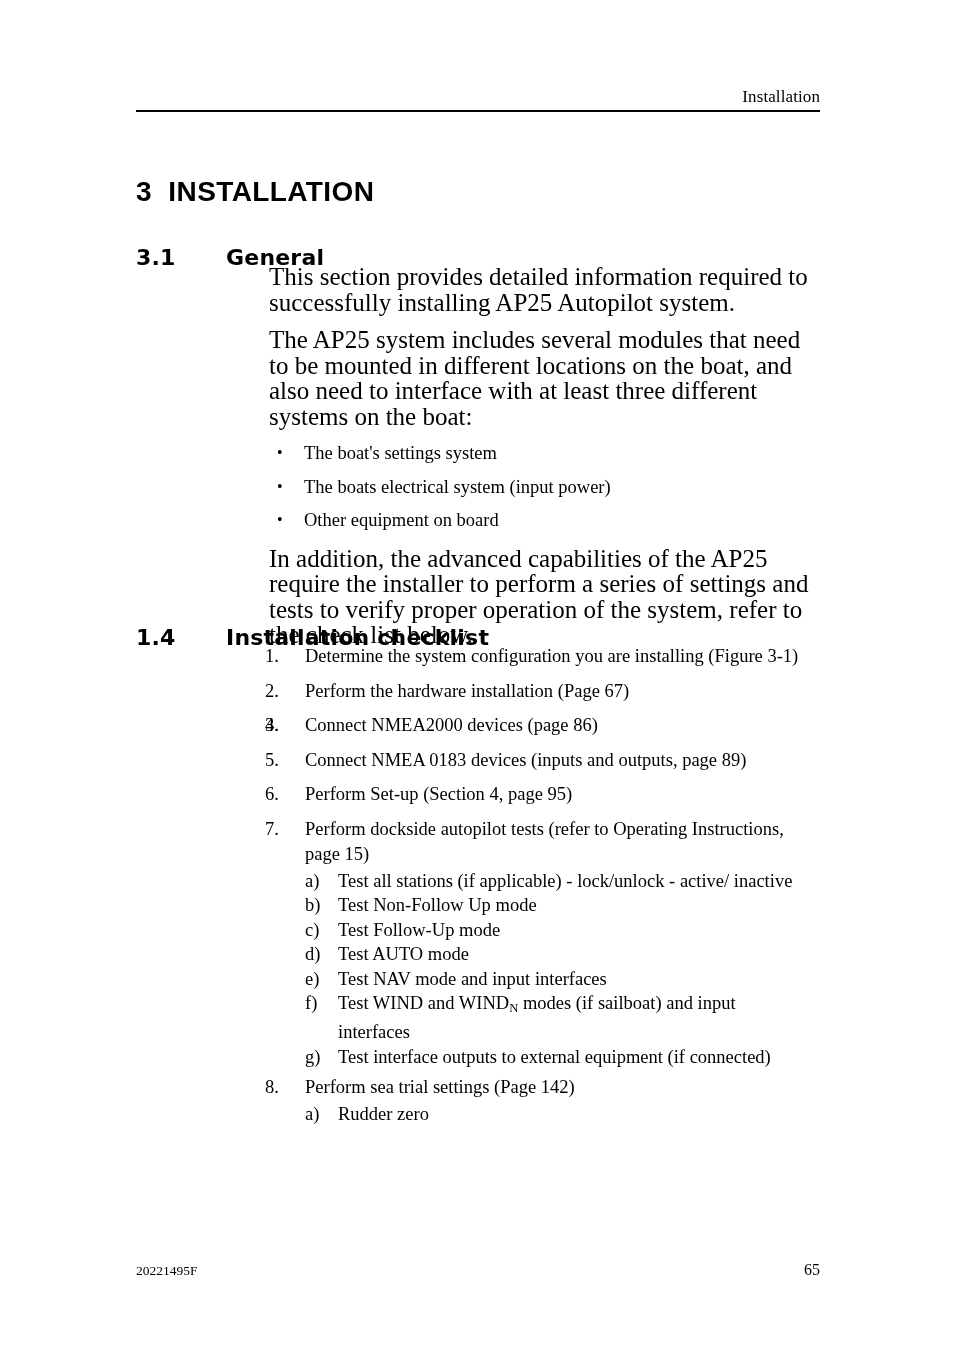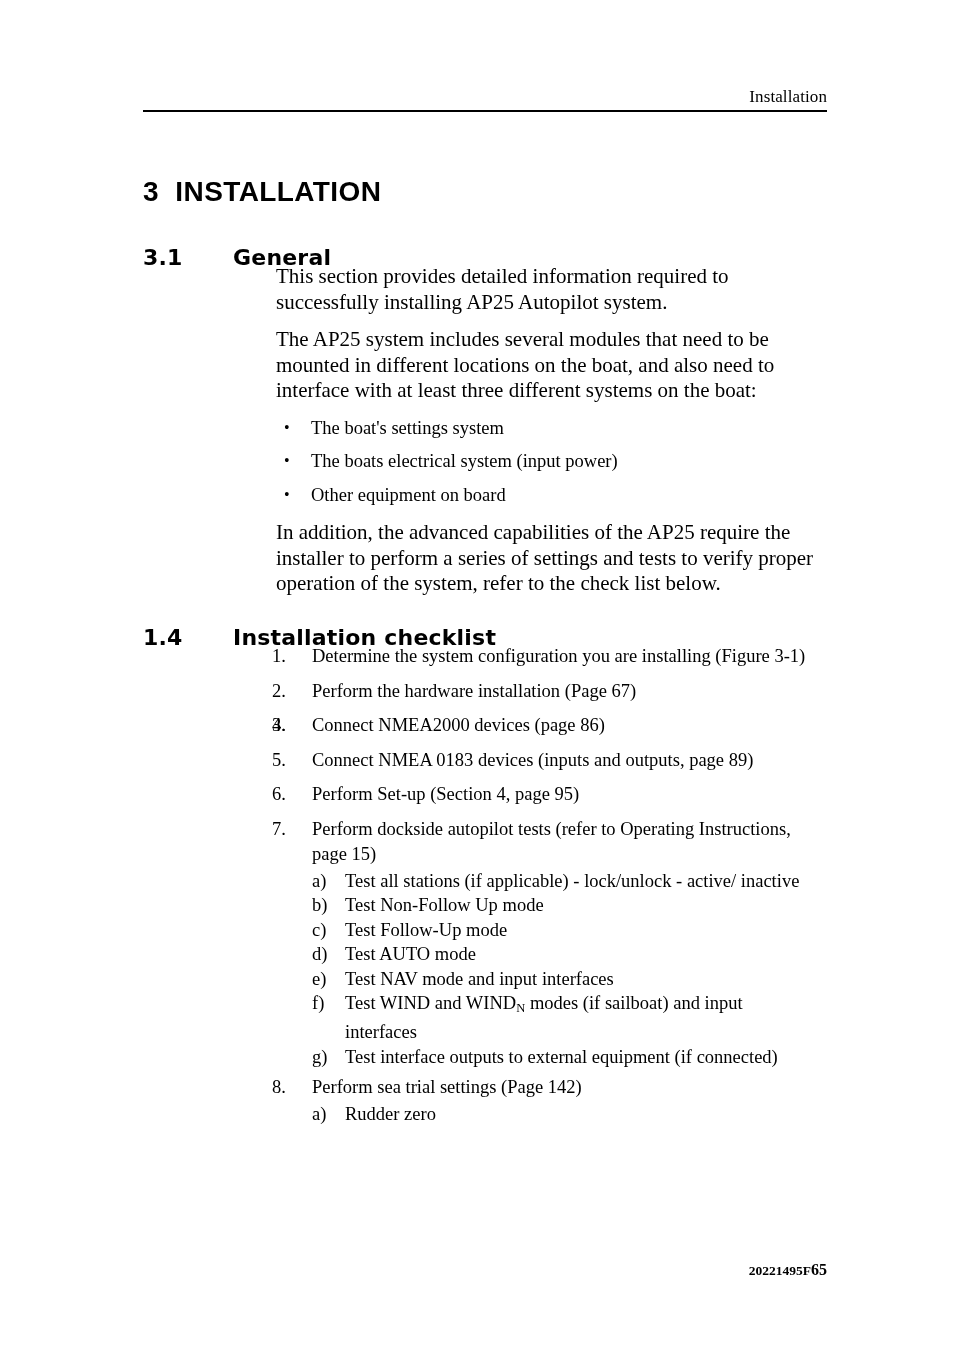--- a/index.html
+++ b/index.html
@@ -10,21 +10,21 @@
   body {
     width: 954px;
     height: 1350px;
     position: relative;
     font-family: "Liberation Serif", serif;
     color: #000000;
     overflow: hidden;
   }
   .page {
     position: absolute;
-    left: 7px; top: 0;
+    left: 0; top: 0;
     width: 756px;
     height: 1350px;
   }
 
   
   .page-header {
     position: absolute;
     left: 136px;
     top: 86px;
     width: 684px;
@@ -74,21 +74,21 @@
 
   
   .body-col {
     position: absolute;
     left: 269px;
     width: 545px;
   }
   p.para {
     margin: 0 0 12px 0;
     font-family: "Liberation Serif", serif;
-    font-size: 21px;
+    font-size: 25px;
     line-height: 25.5px;
     text-align: left;
   }
 
   ul.bullets {
     list-style: none;
     margin: 0 0 12px 0;
     padding: 0;
   }
   ul.bullets li {
@@ -160,22 +160,21 @@
   }
 
   
   .page-footer {
     position: absolute;
     left: 136px;
     top: 1258px;
     width: 684px;
     display: flex;
     align-items: baseline;
-    justify-content: flex-end;
-    font-weight: bold;
+    justify-content: space-between;
   }
   .footer-doc-id {
     font-family: "Liberation Serif", serif;
     font-size: 13.5px;
     line-height: 18px;
   }
   .footer-page-num {
     font-family: "Liberation Serif", serif;
     font-size: 16px;
     line-height: 24px;

